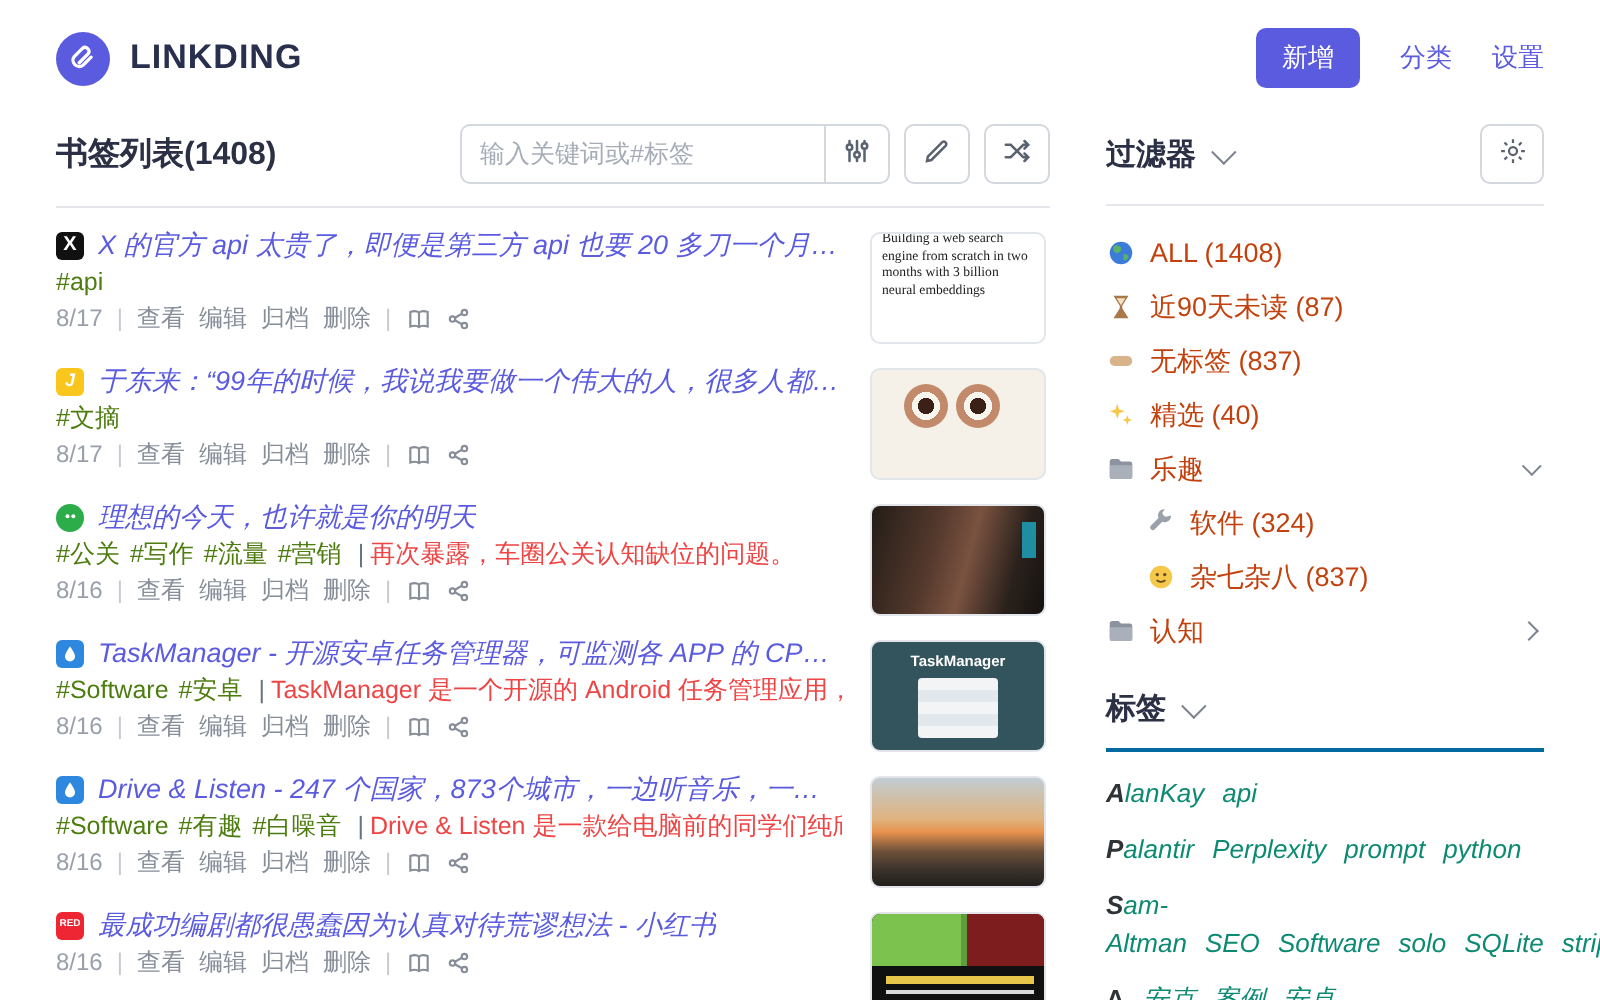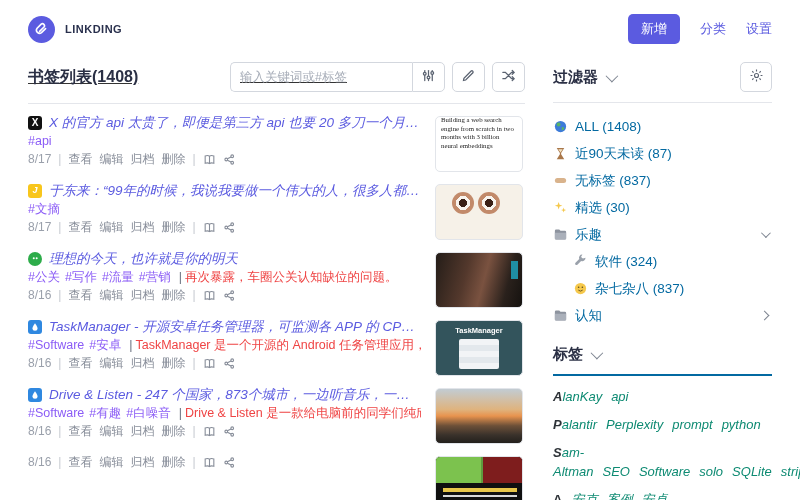--- a/index.html
+++ b/index.html
@@ -7,33 +7,33 @@
     font-family:"Liberation Sans","DejaVu Sans",sans-serif; color:#333; }
   a { text-decoration:none; cursor:pointer; }
 
   
   .topbar { display:flex; align-items:center; justify-content:space-between;
     padding:14px 28px 10px 28px; }
   .brand { display:flex; align-items:center; gap:10px; }
   .brand-logo { width:27px; height:27px; border-radius:50%; background:#5b5be0;
     display:flex; align-items:center; justify-content:center; }
   .brand-logo svg { width:15px; height:15px; }
-  .brand-name { font-weight:bold; font-size:11px; color:#29304d; letter-spacing:.5px; }
+  .brand-name { font-weight:bold; font-size:17px; color:#29304d; letter-spacing:.5px; }
   .topnav { display:flex; align-items:center; gap:20px; }
   .btn-primary { background:#5b5be0; color:#fff; font-size:13px; padding:6px 13px;
     border-radius:5px; border:none; cursor:pointer; }
   .nav-link { color:#5b5be0; font-size:13px; }
 
   
   .main { display:flex; padding:8px 28px 0 28px; gap:28px; }
   .col-left { width:497px; flex:none; }
   .col-right { flex:1; min-width:0; }
 
   .list-head { display:flex; align-items:center; justify-content:space-between;
-    padding-bottom:11px; border-bottom:1px solid #e4e6eb;text-decoration:underline; }
+    padding-bottom:11px; border-bottom:1px solid #e4e6eb; }
   .list-title { font-size:16px; font-weight:bold; color:#2b3045; }
   .search-tools { display:flex; align-items:center; gap:7px; }
   .search-group { display:flex; }
   .search-input { width:182px; height:30px; border:1px solid #d3d7de; border-right:none;
     border-radius:5px 0 0 5px; padding:0 9px; font-size:12.5px; color:#333; outline:none; }
   .search-input::placeholder { color:#a7adb8; }
   .icon-btn { height:30px; width:33px; display:flex; align-items:center; justify-content:center;
     background:#fff; border:1px solid #d3d7de; border-radius:5px; cursor:pointer; color:#5a6270; }
   .search-group .icon-btn { border-radius:0 5px 5px 0; }
   .icon-btn svg { width:15px; height:15px; }
@@ -46,21 +46,21 @@
   .favicon { width:14px; height:14px; border-radius:3px; flex:none; display:flex;
     align-items:center; justify-content:center; font-size:9px; font-weight:bold; color:#fff; }
   .favicon.x-logo { background:#111; }
   .favicon.jike { background:#f8c61c; color:#fff; font-size:9px; }
   .favicon.wechat { background:#2dac4a; border-radius:50%; }
   .favicon.appinn { background:#2f88e0; }
   .favicon.xiaohongshu { background:#ee2532; font-size:5px; }
   .bm-title { color:#5b5be0; font-size:13.5px; font-style:italic; font-weight:500;
     overflow:hidden; text-overflow:ellipsis; }
   .bm-tagline { font-size:12.5px; line-height:18px; white-space:nowrap; overflow:hidden; }
-  .bm-tag { color:#8b5cf6; margin-right:5px; }
+  .bm-tag { color:#4d7c0f; margin-right:5px; }
   .bm-sep { color:#6b7280; margin:0 3px; }
   .bm-desc { color:#ef4444; }
   .bm-meta { font-size:12px; color:#9aa0ab; line-height:18px; display:flex;
     align-items:center; gap:7px; }
   .bm-action { color:#878d99;text-align:right; }
   .bm-meta svg { width:13px; height:13px; color:#878d99; }
   .meta-divider { color:#c6cad1; }
 
   
   .thumb { position:absolute; right:2px; top:3px; width:88px; height:56px;
@@ -90,21 +90,21 @@
   .side-head { display:flex; align-items:center; justify-content:space-between;
     padding-bottom:10px; border-bottom:1px solid #e4e6eb; }
   .side-title { font-size:15px; font-weight:bold; color:#2b3045; display:flex; align-items:center; gap:8px; }
   .chev { width:9px; height:9px; border-right:1.6px solid #7d8490; border-bottom:1.6px solid #7d8490; flex:none; }
   .chev.down { transform:rotate(45deg) translateY(-2px); }
   .chev.right { transform:rotate(-45deg); }
   .gear-btn { width:32px; height:30px; }
 
   .filter-list { padding-top:10px; }
   .filter-item { display:flex; align-items:center; gap:7px; font-size:13.5px;
-    color:#0369a1; line-height:27px; cursor:pointer; }
+    color:#c2410c; line-height:27px; cursor:pointer; }
   .filter-item.indent { padding-left:20px; }
   .filter-item .spacer { flex:1; }
   .filter-item .chev { width:7px; height:7px; margin-right:4px; }
   .f-icon { width:15px; height:15px; flex:none; display:inline-flex; }
   .f-icon svg { width:15px; height:15px; }
 
   .tags-section { margin-top:16px; }
   .tag-groups { padding-top:11px; }
   .tag-group { margin-bottom:9px; font-size:13px; line-height:19px; }
   .tg-letter { font-weight:bold; color:#2e3338; }
@@ -320,20 +320,26 @@
                 <circle cx="17" cy="6" r="2.5"></circle>
                 <circle cx="17" cy="18" r="2.5"></circle>
           <path d="M8.2 10.8 L14.8 7.2 M8.2 13.2 L14.8 16.8"></path>
         </svg>
       </a>
     </div>
     <div class="thumb sunset"></div>
   </div>
 
   <div class="bm-item">
+    <div class="bm-titleline">
+      <span class="favicon xiaohongshu">
+              <span style="color:#fff;font-weight:bold;font-size:5px;">RED</span>
+            </span>
+      <a class="bm-title">最成功编剧都很愚蠢因为认真对待荒谬想法 - 小红书</a>
+    </div>
     <div class="bm-meta">
       <span class="bm-date">8/16</span>
       <span class="meta-divider">|</span>
       <span class="bm-actions"><a class="bm-action">查看</a><a class="bm-action" style="margin-left: 7px;">编辑</a><a class="bm-action" style="margin-left: 7px;">归档</a><a class="bm-action" style="margin-left: 7px;">删除</a></span>
       <span class="meta-divider">|</span>
       <a style="display:inline-flex;">
         <svg viewBox="0 0 24 24" fill="none" stroke="currentColor" stroke-width="2" stroke-linecap="round" style="width:13px;height:13px;color:#878d99;">
           <path d="M12 6 C10 4.5 7 4.5 4 5.5 V19 c3 -1 6 -1 8 0.5 c2 -1.5 5 -1.5 8 -0.5 V5.5 c-3 -1 -6 -1 -8 0.5 Z M12 6 V19.5"></path>
         </svg>
       </a>
@@ -399,21 +405,21 @@
     <span class="spacer"></span>
   </a>
 
   <a class="filter-item">
     <span class="f-icon">
             <svg viewBox="0 0 24 24">
               <path d="M9 3 l1.5 4.5 L15 9 l-4.5 1.5 L9 15 l-1.5-4.5 L3 9 l4.5-1.5Z" fill="#f5c84c"></path>
               <path d="M17 12 l1 3 3 1 -3 1 -1 3 -1-3 -3-1 3-1Z" fill="#f5c84c"></path>
             </svg>
           </span>
-    <span class="f-label">精选 (30)</span>
+    <span class="f-label">精选 (40)</span>
     <span class="spacer"></span>
   </a>
 
   <a class="filter-item">
     <span class="f-icon">
             <svg viewBox="0 0 24 24">
               <path d="M3 6 a2 2 0 0 1 2-2 h5 l2 2 h7 a2 2 0 0 1 2 2 v10 a2 2 0 0 1 -2 2 H5 a2 2 0 0 1 -2-2Z" fill="#8d939e"></path>
               <path d="M3 9 h18 v9 a2 2 0 0 1 -2 2 H5 a2 2 0 0 1 -2-2Z" fill="#aab0ba"></path>
             </svg>
           </span>

